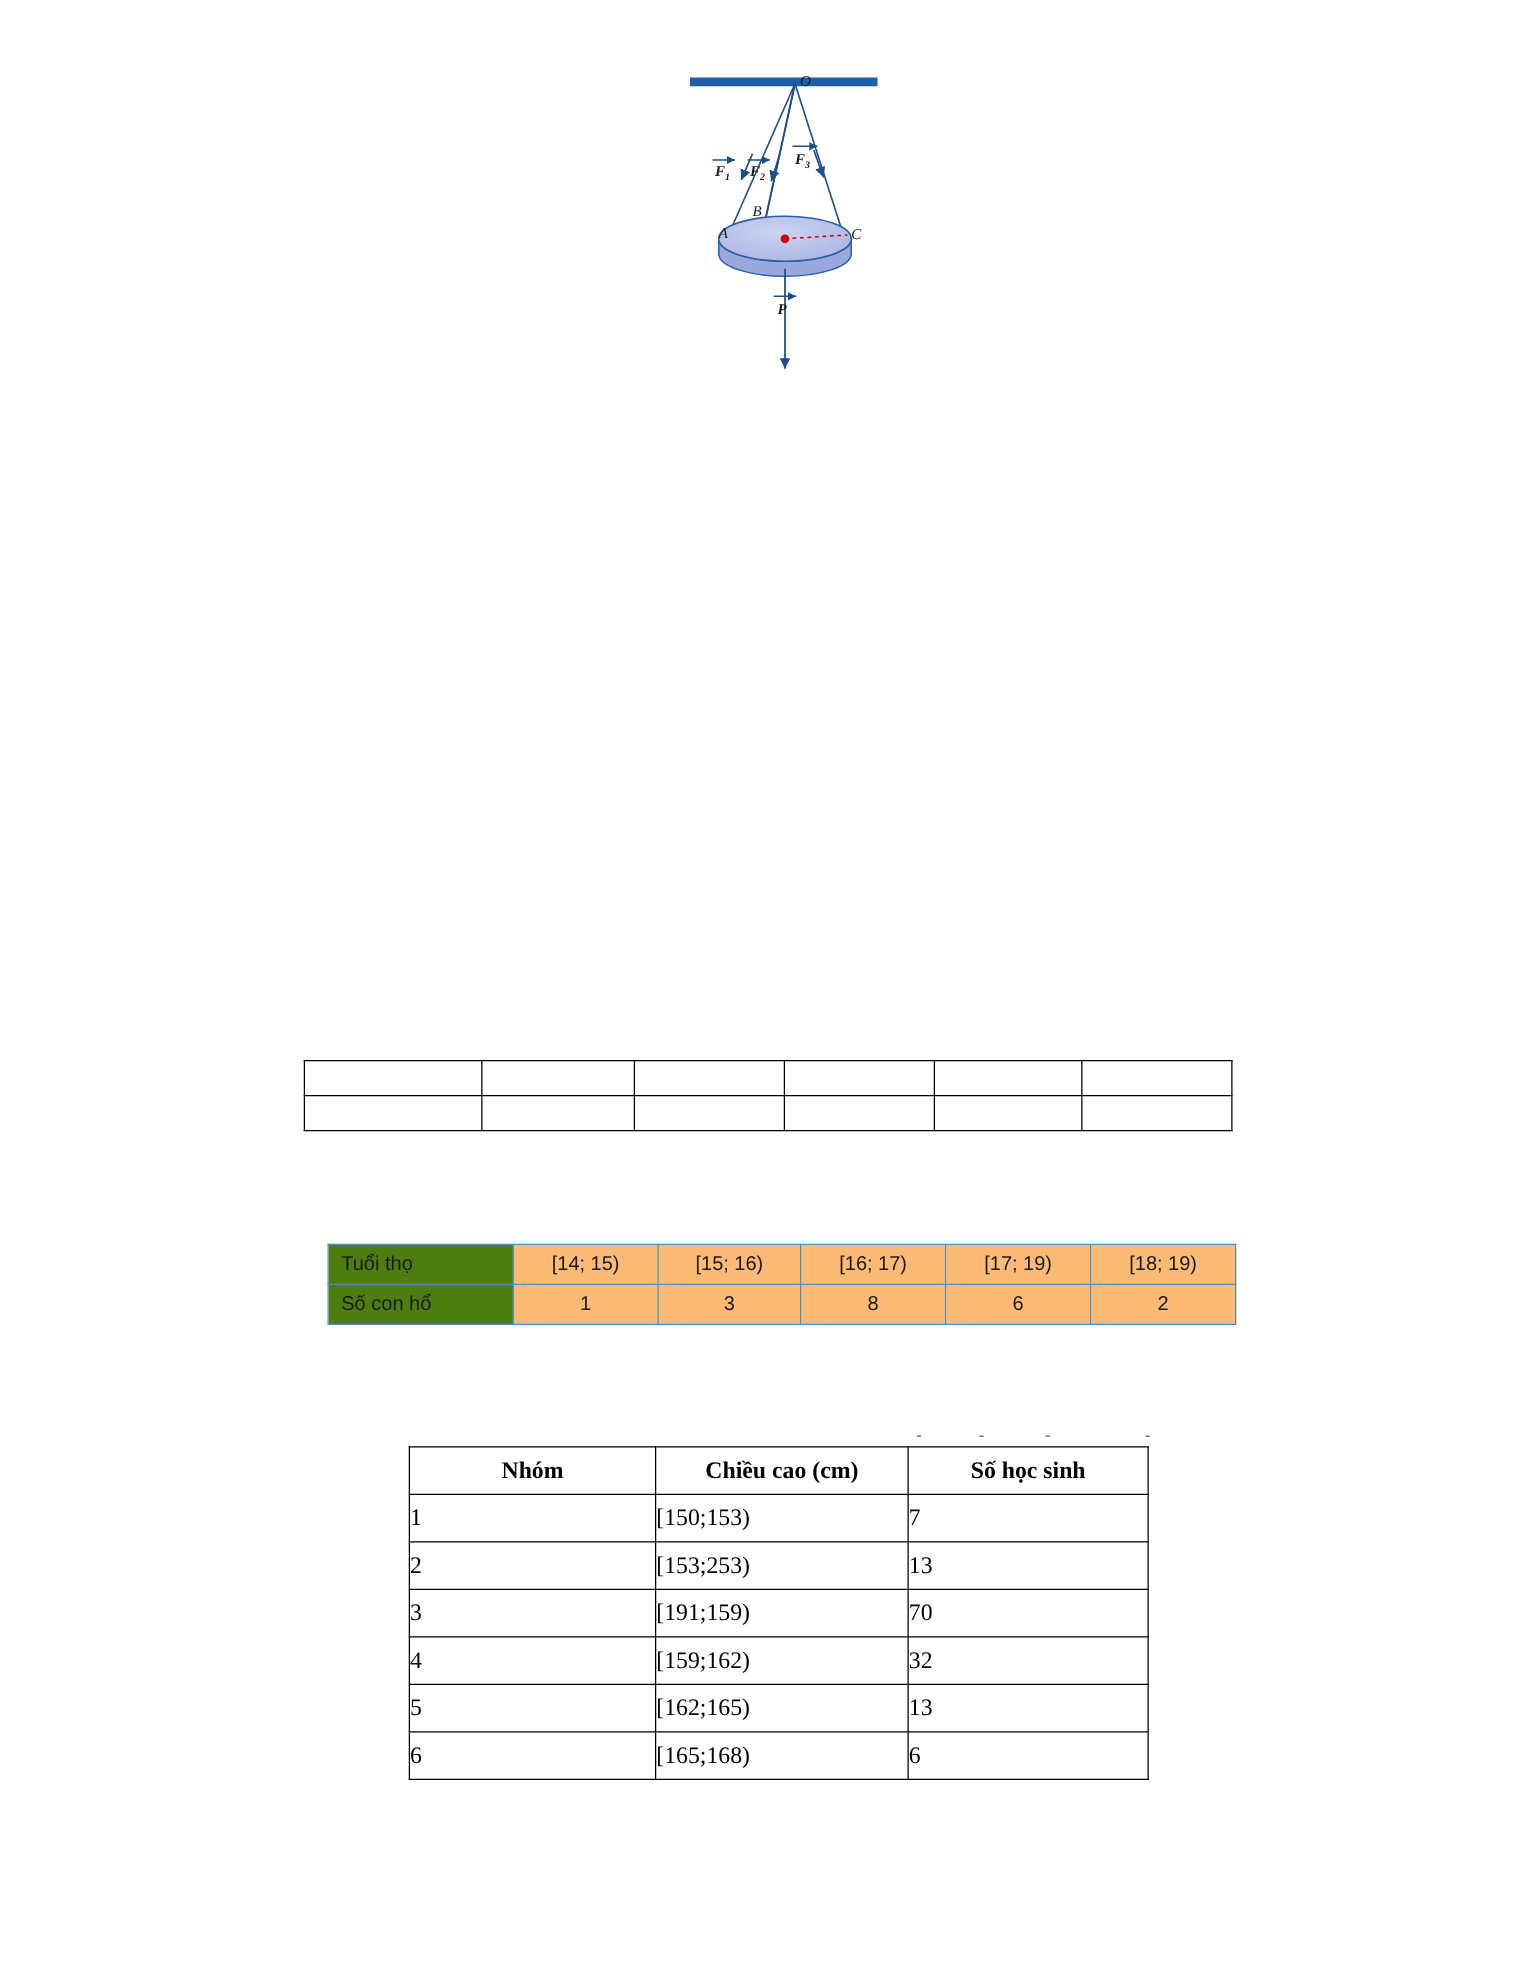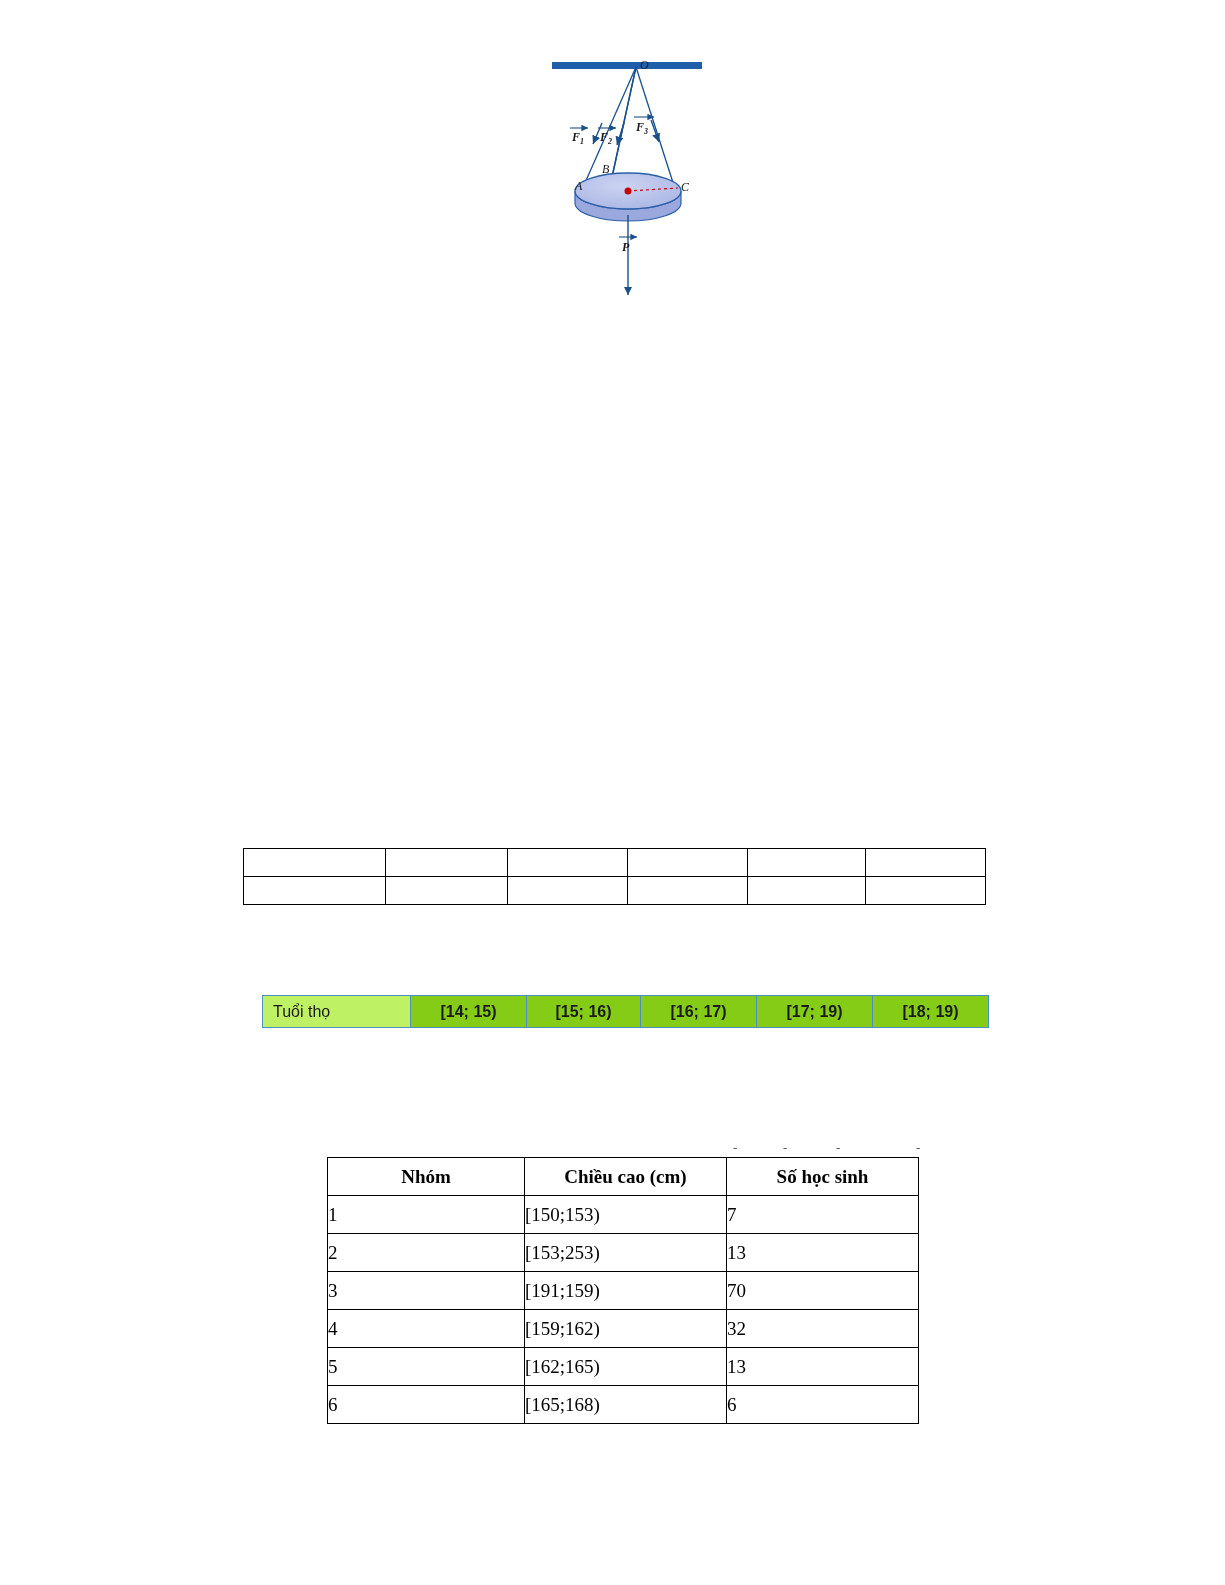--- a/index.html
+++ b/index.html
@@ -48,33 +48,32 @@
     top: 995px;
     width: 726px;
     border-collapse: collapse;
     table-layout: fixed;
     font-family: "Liberation Sans", sans-serif;
     font-size: 16px;
     color: #1a1a1a;
   }
   #lifespan-table td {
     border: 1px solid #4d8fc0;
-    background: #bef264;
+    background: #4d7c0f;
     height: 31px;
     text-align: center;
     padding: 0 4px;
     white-space: nowrap;
   }
   #lifespan-table td.label {
     text-align: left;
     padding-left: 10px;
   }
   #lifespan-table td.value {
-    background: #84cc16;
-    font-weight: bold;
+    background: #fdba74;
   }
 
   
   #height-table {
     position: absolute;
     left: 327px;
     top: 1157px;
     width: 591px;
     border-collapse: collapse;
     table-layout: fixed;
@@ -202,20 +201,28 @@
   </colgroup>
   <tbody>
     <tr>
       <td class="label">Tuổi thọ</td>
       <td class="value">[14; 15)</td>
       <td class="value">[15; 16)</td>
       <td class="value">[16; 17)</td>
       <td class="value">[17; 19)</td>
       <td class="value">[18; 19)</td>
     </tr>
+    <tr>
+      <td class="label">Số con hổ</td>
+      <td class="value">1</td>
+      <td class="value">3</td>
+      <td class="value">8</td>
+      <td class="value">6</td>
+      <td class="value">2</td>
+    </tr>
   </tbody>
 </table>
 
 <div class="tick-marks" style="left:733px">-</div>
 <div class="tick-marks" style="left:783px">-</div>
 <div class="tick-marks" style="left:836px">-</div>
 <div class="tick-marks" style="left:916px">-</div>
 
 <table id="height-table">
   <colgroup>

